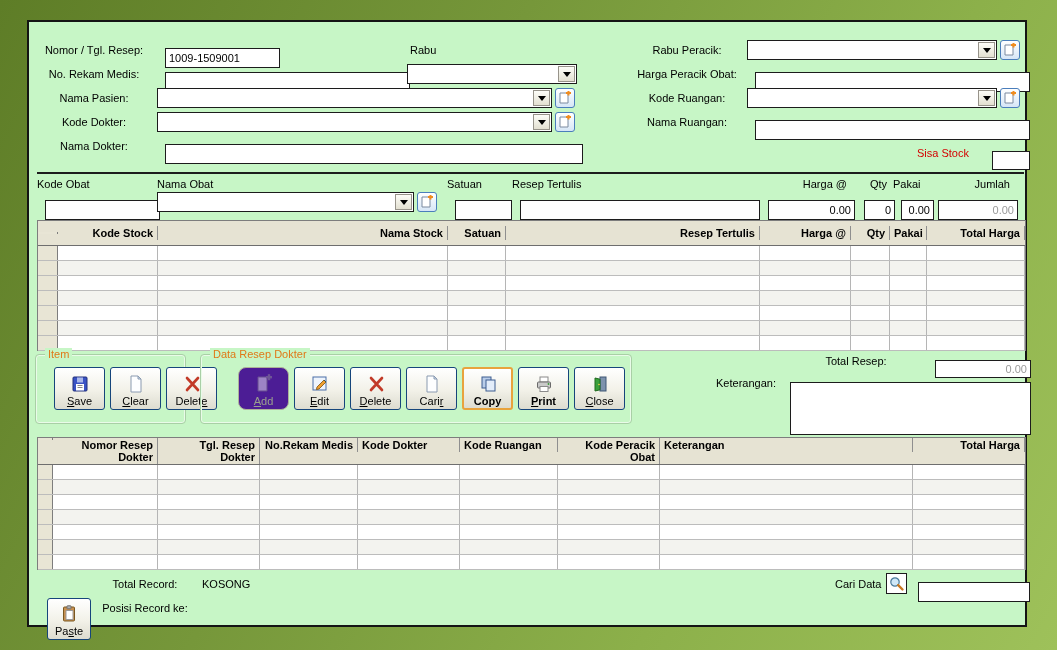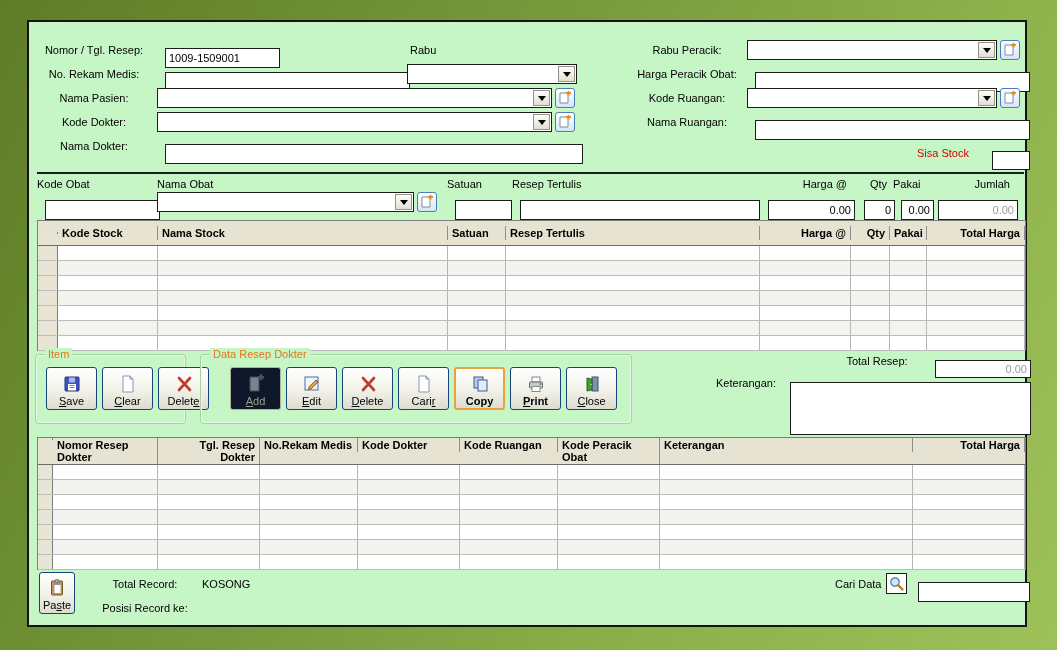--- a/index.html
+++ b/index.html
@@ -36,39 +36,39 @@
   .spin{width:14px;display:flex;flex-direction:column;border-left:1px solid #999;}
   .spin > span{flex:1;display:flex;align-items:center;justify-content:center;
     background:linear-gradient(#fdfdf8,#e3e0d1);border:1px solid #97938a;box-sizing:border-box;cursor:pointer;}
   .ddbtn{width:16px;margin-left:2px;background:linear-gradient(#fdfdf8,#e3e0d1);
     border:1px solid #97938a;box-sizing:border-box;display:flex;align-items:center;justify-content:center;cursor:pointer;}
   
   .hline{position:absolute;height:2px;background:#1d1d1d;}
   
   .tbl{position:absolute;border:1px solid #7d7d7d;background:#fff;box-sizing:border-box;}
   .thead{display:grid;background:#e6e3d3;border-bottom:1px solid #6e6e6e;font-weight:bold;}
-  .thead .tcell{padding:1px 4px;border-right:1px solid #8f8f8f;box-sizing:border-box;overflow:hidden;line-height:12px;}
+  .thead .tcell{padding:1px 4px;border-right:1px solid #8f8f8f;box-sizing:border-box;overflow:hidden;line-height:12px;text-align:right;}
   .tbody{display:block;}
   .trow{display:grid;height:15px;border-bottom:1px solid #bcbcbc;box-sizing:border-box;}
   .trow:nth-child(even){background:#f3f3ef;}
   .tcell{border-right:1px solid #b5b5b5;box-sizing:border-box;}
   .tcell.sel{background:#e8e5d5;border-right:1px solid #7d7d7d;}
   .stock-grid{grid-template-columns:20px 100px 290px 58px 254px 91px 39px 37px 1fr;}
   .resep-grid{grid-template-columns:15px 105px 102px 98px 102px 98px 102px 253px 1fr;}
   
   .grp{position:absolute;border:1px solid #a9cfa6;border-radius:4px;box-shadow:inset 0 0 0 1px #e9fbe8;}
   .grp-label{position:absolute;color:#e07818;background:#c7f6c6;padding:0 3px;white-space:nowrap;}
   
   .xpbtn{position:absolute;width:51px;height:43px;border:1px solid #16457b;border-radius:3px;
     background:linear-gradient(180deg,#ffffff,#f2f1e8 55%,#dddcd0);box-sizing:border-box;
     display:flex;flex-direction:column;align-items:center;justify-content:flex-end;
-    padding:3px 0 2px 0;gap:1px;font-family:inherit;font-size:11px;color:#000;cursor:pointer;}
+    padding:3px 0 2px 0;gap:1px;font-family:inherit;font-size:11px;color:#000;cursor:pointer;margin-left:8px;}
   .xpbtn svg{display:block;}
   .xpbtn .u{text-decoration:underline;}
-  .xpbtn.disabled{border-color:#aeb29a;background:#0f172a;color:#9aa08e;cursor:default;}
+  .xpbtn.disabled{border-color:#aeb29a;background:#4c1d95;color:#9aa08e;cursor:default;border-radius:8px;}
   .xpbtn.disabled svg{filter:grayscale(1);opacity:.45;}
   .xpbtn.focus{border:2px solid #e8a33d;font-weight:bold;padding:2px 0 1px 0;}
   .xpbtn.bold{font-weight:bold;}
   textarea.inp{resize:none;}
   .red{color:#d40000;}
 </style>
 </head>
 <body>
 
 <div class="panel">
@@ -387,21 +387,21 @@
   </button>
   <button class="xpbtn" style="left:537px;top:345px">
     <svg width="20" height="20" viewBox="0 0 20 20">
         <rect x="10" y="3" width="6" height="14" fill="#7d92ad" stroke="#3e5674"></rect>
         <path d="M5 4l5 1.2v10.6L5 17z" fill="#3aa03a" stroke="#1e6a1e"></path>
         <circle cx="9" cy="10.5" r="0.8" fill="#ffd24a"></circle>
       </svg>
     <span><span></span><span class="u">C</span><span>lose</span></span>
   </button>
 
-  <div class="lab" style="left:809px;top:333px;width:78px">
+  <div class="lab" style="left:788px;top:333px;width:78px">
       <span>Total Resep</span>
       <span>:</span>
     </div>
   <input class="inp right muted" style="left: 898px; top: 330px; width: 96px; height: 18px;" readonly="" value="0.00">
 
   <div class="lab" style="left:681px;top:355px;width:72px">
       <span>Keterangan</span>
       <span>:</span>
     </div>
   <textarea class="inp" style="left: 753px; top: 352px; width: 241px; height: 53px;"></textarea>
@@ -492,21 +492,21 @@
           <div class="tcell"></div>
           <div class="tcell"></div>
           <div class="tcell"></div>
           <div class="tcell"></div>
           <div class="tcell"></div>
           <div class="tcell"></div>
         </div>
       </div>
   </div>
 
-  <button class="xpbtn" style="left:10px;top:550px;width:36px;height:42px">
+  <button class="xpbtn" style="left:10px;top:576px;width:44px;height:42px">
     <svg width="20" height="20" viewBox="0 0 20 20">
         <rect x="4.5" y="3" width="11" height="14" rx="1" fill="#c89050" stroke="#7a5820"></rect>
         <rect x="8" y="1.8" width="4" height="3" rx="0.5" fill="#b0b0b0" stroke="#707070"></rect>
         <path d="M7 6.5h7v9H7z" fill="#fff" stroke="#9a9a9a"></path>
       </svg>
     <span><span>Pa</span><span class="u">s</span><span>te</span></span>
   </button>
 
   <div class="lab" style="left:66px;top:556px;width:100px">
       <span>Total Record</span>

